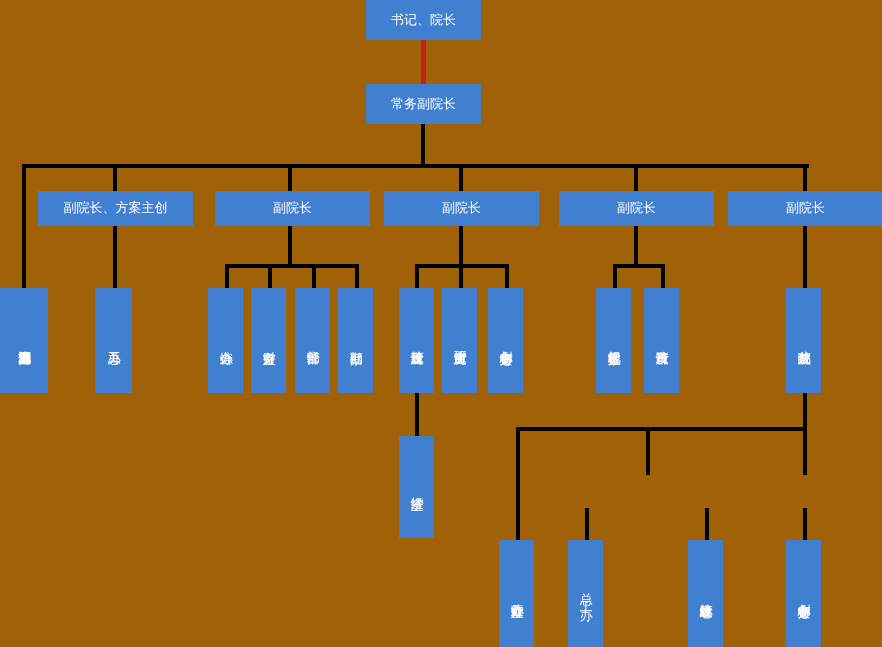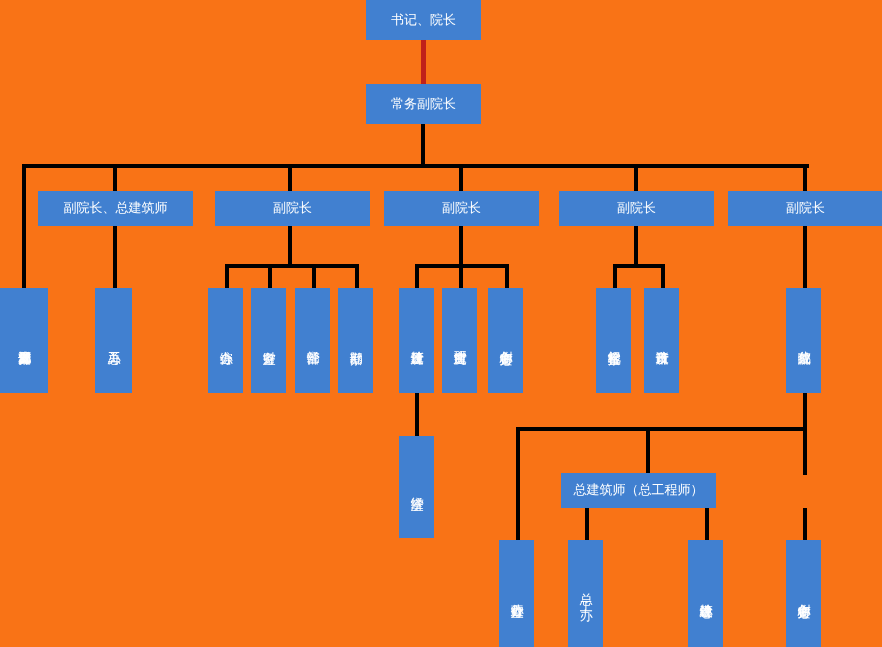--- a/index.html
+++ b/index.html
@@ -5,21 +5,21 @@
 <style>
   html,body{margin:0;padding:0;background:#ffffff;}
   body{
     font-family:"Liberation Sans","DejaVu Sans",sans-serif;
     -webkit-font-smoothing:antialiased;
   }
   #chart{
     position:relative;
     width:882px;
     height:647px;
-    background:#f97316;
+    background:#a16207;
     overflow:hidden;
   }
   
   .node{
     position:absolute;
     background:#4180d0;
     color:#ffffff;
     box-sizing:border-box;
     display:flex;
     align-items:center;
@@ -107,21 +107,21 @@
 
   <div class="ln vline" style="left:585px;top:508px;height:32px;"></div>
   <div class="ln vline" style="left:705px;top:508px;height:32px;"></div>
 
   <div class="ln vline" style="left:803px;top:508px;height:32px;"></div>
 
   <div class="node h" style="left:366px;top:0px;width:115px;height:40px;">书记、院长</div>
 
   <div class="node h" style="left:366px;top:84px;width:115px;height:40px;">常务副院长</div>
 
-  <div class="node h" style="left:38px;top:191px;width:155px;height:35px;">副院长、总建筑师</div>
+  <div class="node h" style="left:38px;top:191px;width:155px;height:35px;">副院长、方案主创</div>
   <div class="node h" style="left:215px;top:191px;width:155px;height:35px;">副院长</div>
   <div class="node h" style="left:384px;top:191px;width:155px;height:35px;">副院长</div>
   <div class="node h" style="left:559px;top:191px;width:155px;height:35px;">副院长</div>
   <div class="node h" style="left:728px;top:191px;width:155px;height:35px;">副院长</div>
 
   <div class="node v two-col" style="left:0px;top:288px;width:48px;height:105px;">
     <span>人力资源部</span>
       <span>党群工作部</span>
   </div>
 
@@ -136,20 +136,19 @@
   <div class="node v" style="left:442px;top:288px;width:35px;height:105px;">古建研究所</div>
   <div class="node v" style="left:488px;top:288px;width:35px;height:105px;">方案创作中心</div>
 
   <div class="node v" style="left:596px;top:288px;width:35px;height:105px;">纪检督察室</div>
   <div class="node v" style="left:644px;top:288px;width:35px;height:105px;">市政设计所</div>
 
   <div class="node v" style="left:786px;top:288px;width:35px;height:105px;">成都分院</div>
 
   <div class="node v" style="left:399px;top:436px;width:35px;height:102px;">经济室</div>
 
-  <div class="node h" style="left:561px;top:473px;width:155px;height:35px;">总建筑师（总工程师）</div>
 
   <div class="node v" style="left:499px;top:540px;width:35px;height:107px;">行政办公室</div>
   <div class="node v spaced" style="left:568px;top:540px;width:35px;height:107px;">总工办</div>
   <div class="node v" style="left:688px;top:540px;width:35px;height:107px;">建筑设计中心</div>
   <div class="node v" style="left:786px;top:540px;width:35px;height:107px;">方案创作中心</div>
 
 </div>
 
 </body></html>

